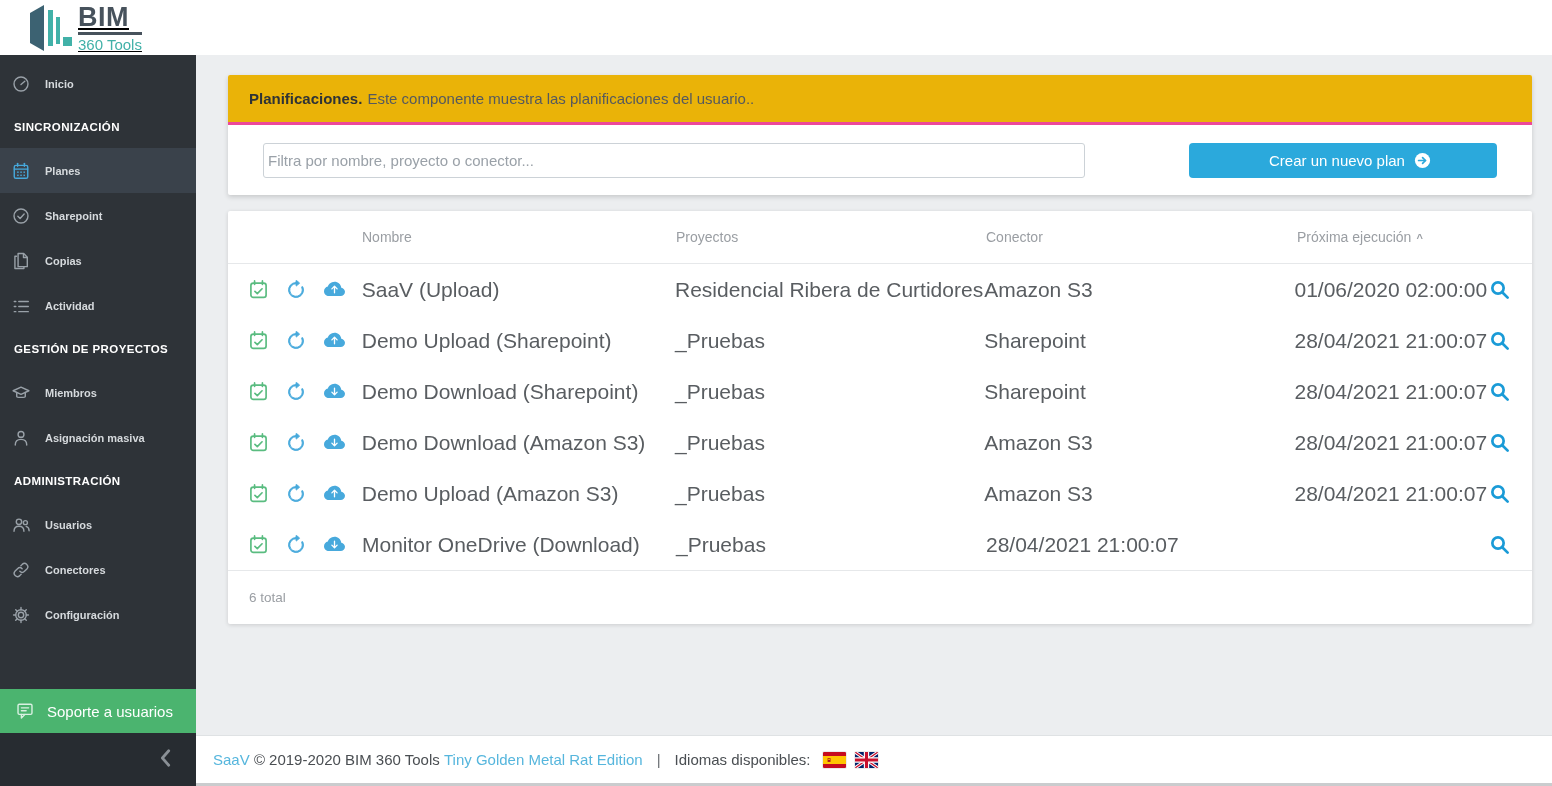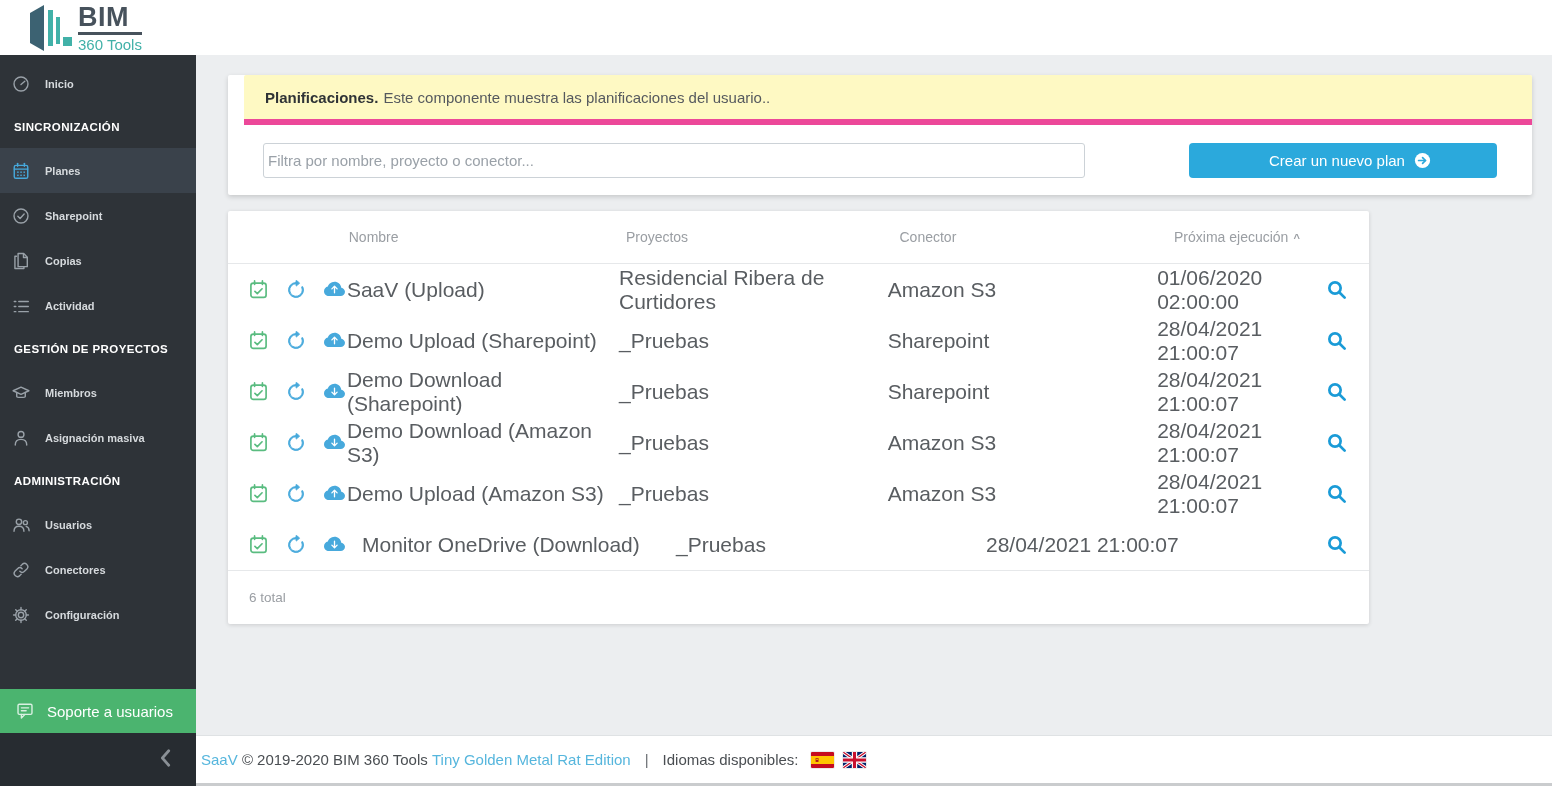--- a/index.html
+++ b/index.html
@@ -4,21 +4,21 @@
 <style>
   * { box-sizing: border-box; }
   html,body { margin:0; padding:0; }
   body {
     width:1552px; height:786px; position:relative; overflow:hidden;
     background:#eceef0; font-family:"Liberation Sans", sans-serif;
     -webkit-font-smoothing:antialiased;
   }
   
   .topbar { position:absolute; top:0; left:0; width:100%; height:55px; background:#ffffff; }
-  .logo { position:absolute; left:28px; top:4px; display:flex; align-items:center; cursor:pointer; }
+  .logo { position:absolute; left:28px; top:4px; display:flex; align-items:center; cursor:pointer;text-decoration:underline; }
   .logo-shapes { margin-right:6px; }
   .logo-text { display:flex; flex-direction:column; line-height:1; }
   .logo-bim { font-size:27px; font-weight:bold; color:#47525c; letter-spacing:0.5px;
               border-bottom:3px solid #47525c; padding-bottom:1px; }
   .logo-sub { font-size:15px; color:var(--teal,#41b1a8); margin-top:2px; }
   
   .sidebar { position:absolute; top:55px; left:0; width:196px; height:731px;
              background:var(--sidebar,#2e3338); }
   .nav { padding-top:6px; }
   .nav-item { height:45px; display:flex; align-items:center; padding-left:12px;
@@ -35,51 +35,51 @@
              display:flex; align-items:center; padding-left:16px; cursor:pointer; }
   .support .nicon { color:#d9f0e2; margin-right:13px; }
   .side-footer { position:absolute; left:0; bottom:0; width:100%; height:53px; background:#272c31;
                  display:flex; align-items:center; justify-content:flex-end; padding-right:22px; cursor:pointer; }
   .collapse-icon svg { width:16px; height:20px; fill:none; stroke:#8a9096; stroke-width:3;
                        stroke-linecap:round; stroke-linejoin:round; }
   
   .main { position:absolute; left:196px; top:55px; right:0; bottom:0; }
   .card-a { position:absolute; left:32px; top:20px; width:1304px; background:#fff;
             border-radius:2px; box-shadow:0 2px 5px rgba(0,0,0,0.16); }
-  .card-a-header { height:50px; background:#fef9c3; border-bottom:6px solid #ec4899;
+  .card-a-header { height:50px; background:#eab308; border-bottom:3px solid #ec4899;
                    display:flex; align-items:center; padding-left:21px; font-size:15px; color:#55595e;
-                   border-radius:2px 2px 0 0;margin-left:16px; }
+                   border-radius:2px 2px 0 0; }
   .b-title { font-weight:bold; color:#2f3336; margin-right:5px; }
   .toolbar { height:70px; display:flex; align-items:center; justify-content:space-between; padding:0 35px; }
   .filter-input { width:822px; height:35px; border:1px solid #ccd2d7; border-radius:3px;
                   padding:0 4px; font-size:15px; color:#c2410c; font-family:"Liberation Sans",sans-serif; outline:none; }
   .filter-input::placeholder { color:#9aa1a8; }
   .create-btn { width:308px; height:35px; background:var(--accent,#2ba9dc); border:none; border-radius:4px;
                 color:#fff; font-size:15px; font-family:"Liberation Sans",sans-serif; cursor:pointer;
                 display:flex; align-items:center; justify-content:center; gap:9px;padding-left:20px; }
   
-  .card-b { position:absolute; left:32px; top:156px; width:1141px; background:#fff;
+  .card-b { position:absolute; left:32px; top:156px; width:1304px; background:#fff;
             border-radius:2px; box-shadow:0 1px 4px rgba(0,0,0,0.14); }
   .thead { height:53px; display:flex; align-items:center; border-bottom:1px solid #e6e8ea;
            color:#9a9ea3; font-size:14px; }
   .trow  { height:51px; display:flex; align-items:center; color:#595d61; font-size:21px; }
   .tfoot { height:54px; border-top:1px solid #e6e8ea; display:flex; align-items:center;
            padding-left:21px; color:#9a9ea3; font-size:13.5px; }
   .c-icons { width:134px; padding-left:21px; display:flex; align-items:center; gap:18px; }
   .c-name { width:314px; } .c-proj { width:310px; } .c-conn { width:311px; } .c-date { width:196px; }
   .c-act { flex:1; display:flex; justify-content:flex-end; padding-right:22px; }
   .ricon { display:inline-flex; cursor:pointer; }
   .ricon.green { color:var(--green-icon,#5abc80); }
   .ricon.blue  { color:var(--icon-blue,#47a9dc); }
   .caret { font-size:11px; color:#9a9ea3; margin-left:5px; font-weight:bold; }
   .hcell { cursor:pointer; }
   
   .footer { position:absolute; left:196px; right:0; bottom:0; height:51px; background:#fff;
             border-top:1px solid #dfe2e4; border-bottom:3px solid #caccce;
-            display:flex; align-items:center; padding-left:5px; font-size:15px; color:#4a4e52; }
+            display:flex; align-items:center; padding-left:17px; font-size:15px; color:#4a4e52; }
   .footer a { color:#56b6dd; text-decoration:none; cursor:pointer; }
   .footer .sep { margin:0 14px; color:#6a6e72; }
   .footer .lang-label { margin-right:12px; }
   .flag { display:inline-flex; margin-right:9px; cursor:pointer; }
   .flag svg { border-radius:1px; box-shadow:0 0 0 1px rgba(0,0,0,0.08); }
 </style>
 </head>
 <body>
 
 <div class="topbar">

